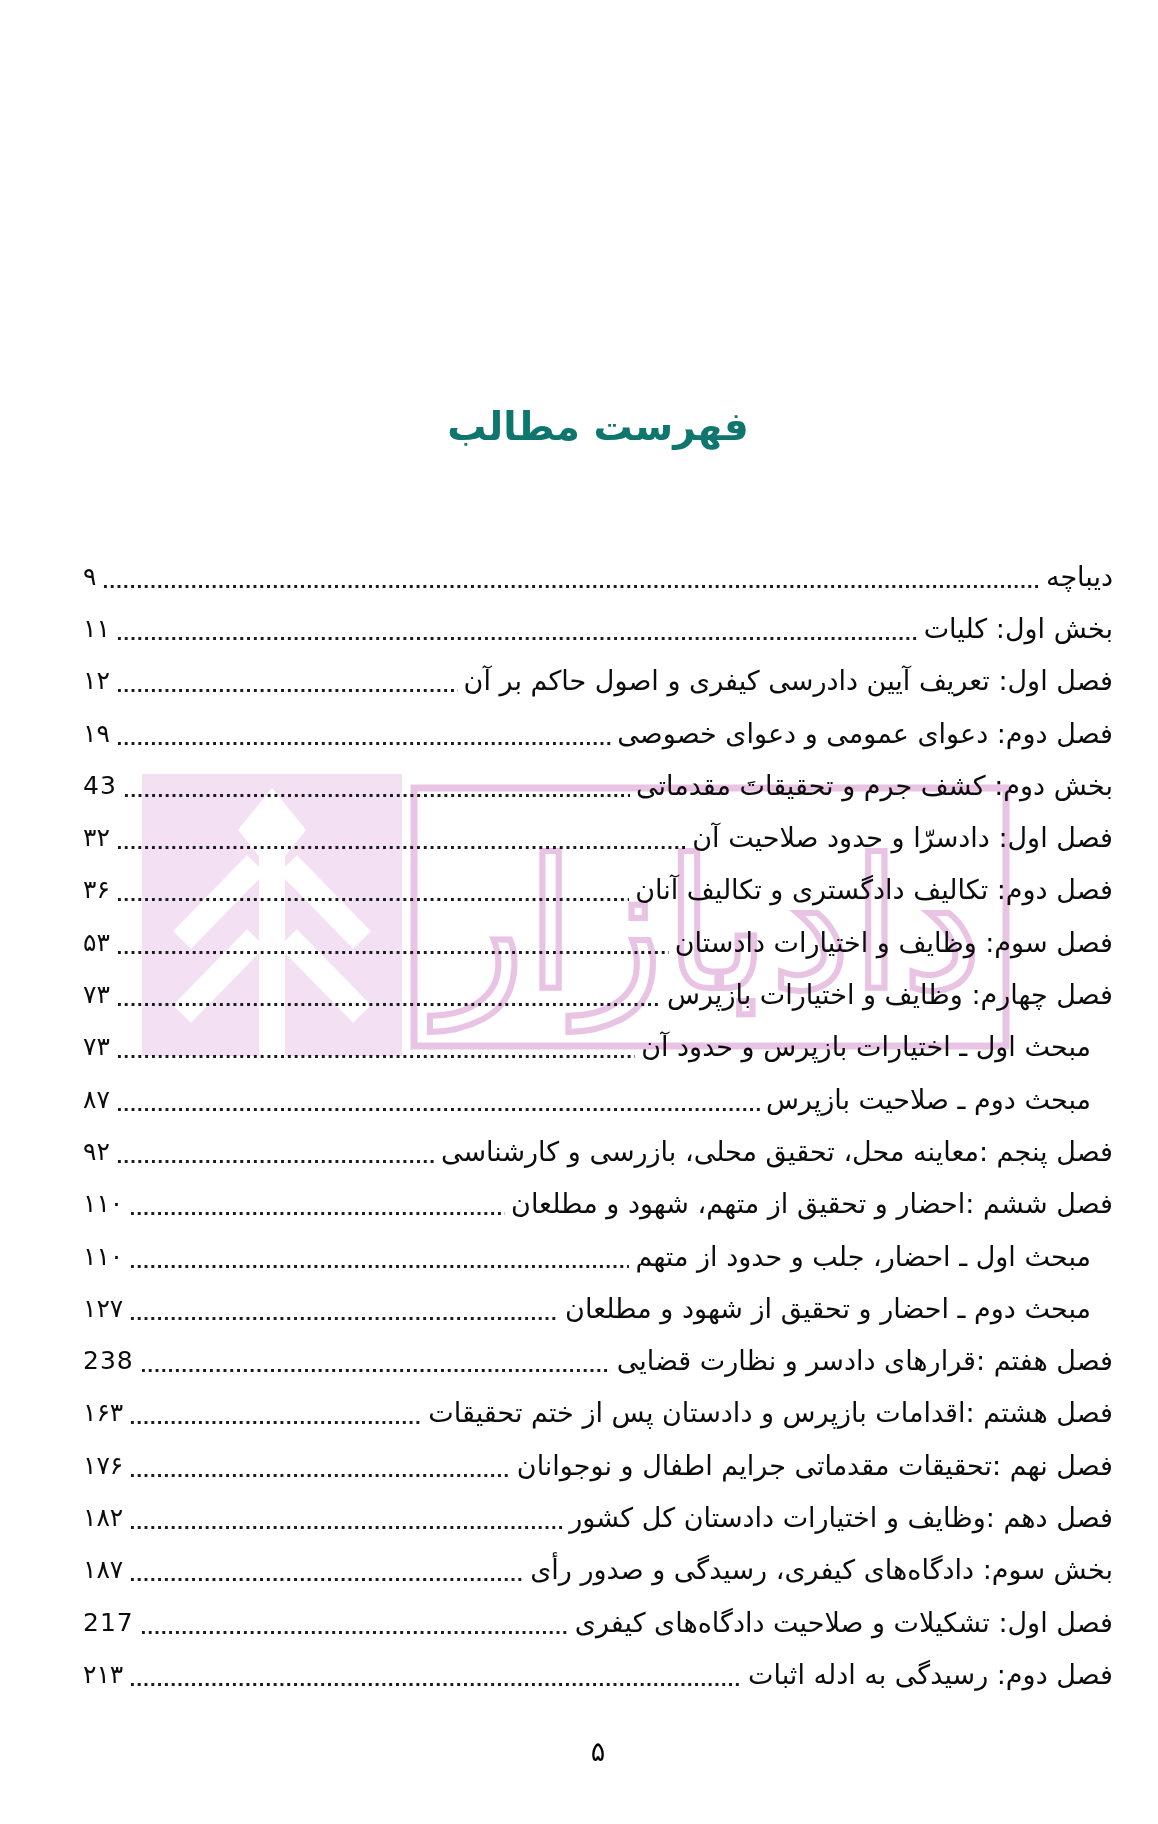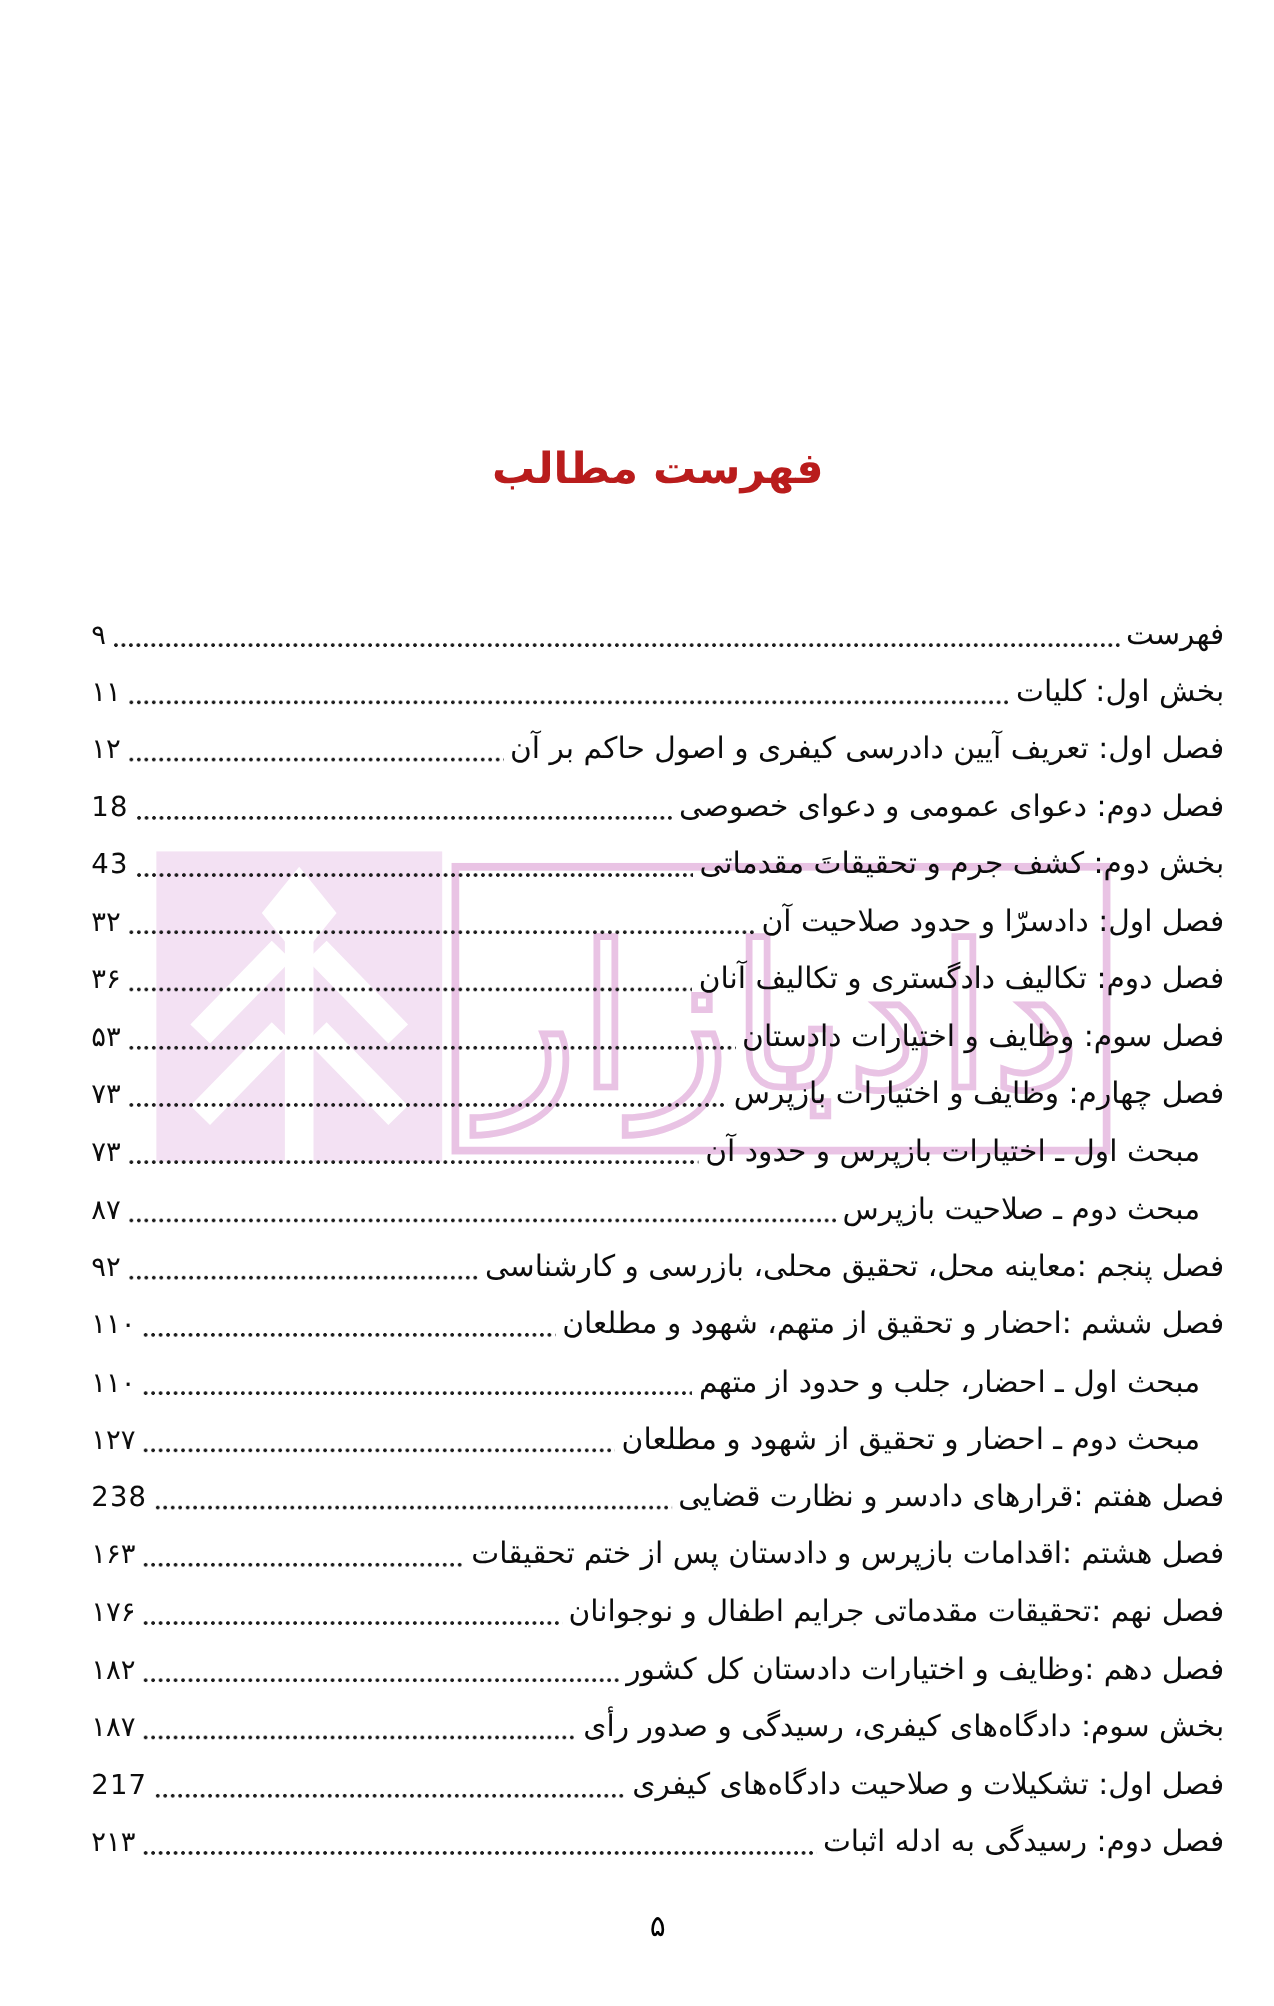--- a/index.html
+++ b/index.html
@@ -11,21 +11,21 @@
     overflow:hidden;
   }
   
   .watermark{
     position:absolute;left:142px;top:772px;width:878px;height:286px;
     z-index:0;
   }
   .page-title{
     position:absolute;top:404px;left:83px;right:45px;
     text-align:center;direction:rtl;
-    font-size:39px;font-weight:bold;color:#b91c1c;
+    font-size:39px;font-weight:bold;color:#0f766e;
     z-index:2;
   }
   .toc{
     position:absolute;top:550px;left:83px;right:45px;
     direction:rtl;z-index:2;
   }
   .toc-row{
     height:52.3px;
     display:flex;flex-direction:row;align-items:center;
     direction:rtl;
@@ -62,38 +62,38 @@
     <line x1="220" y1="242" x2="146" y2="166" stroke="#ffffff" stroke-width="25"></line>
   </g>
   <rect x="272" y="16" width="592" height="258" fill="none" stroke-width="7" stroke="#e9c3e4"></rect>
   <text x="568" y="216" text-anchor="middle" direction="rtl" font-family="DejaVu Sans, sans-serif" font-size="180" fill="#ffffff" stroke-width="6" textLength="545" lengthAdjust="spacingAndGlyphs" stroke="#e9c3e4">دادبازار</text>
 </svg>
 
 <div class="page-title">فهرست مطالب</div>
 
 <div class="toc">
     <div class="toc-row">
-    <span class="lbl">فهرست</span>
+    <span class="lbl">دیباچه</span>
     <span class="leader"></span>
     <span class="num">۹</span>
   </div>
     <div class="toc-row">
     <span class="lbl">بخش اول: کلیات</span>
     <span class="leader"></span>
     <span class="num">۱۱</span>
   </div>
     <div class="toc-row">
     <span class="lbl">فصل اول: تعریف آیین دادرسی کیفری و اصول حاکم بر آن</span>
     <span class="leader"></span>
     <span class="num">۱۲</span>
   </div>
     <div class="toc-row">
     <span class="lbl">فصل دوم: دعوای عمومی و دعوای خصوصی</span>
     <span class="leader"></span>
-    <span class="num">18</span>
+    <span class="num">۱۹</span>
   </div>
     <div class="toc-row">
     <span class="lbl">بخش دوم: کشف جرم و تحقیقاتَ مقدماتی</span>
     <span class="leader"></span>
     <span class="num">43</span>
   </div>
     <div class="toc-row">
     <span class="lbl">فصل اول: دادسرّا و حدود صلاحیت آن</span>
     <span class="leader"></span>
     <span class="num">۳۲</span>

